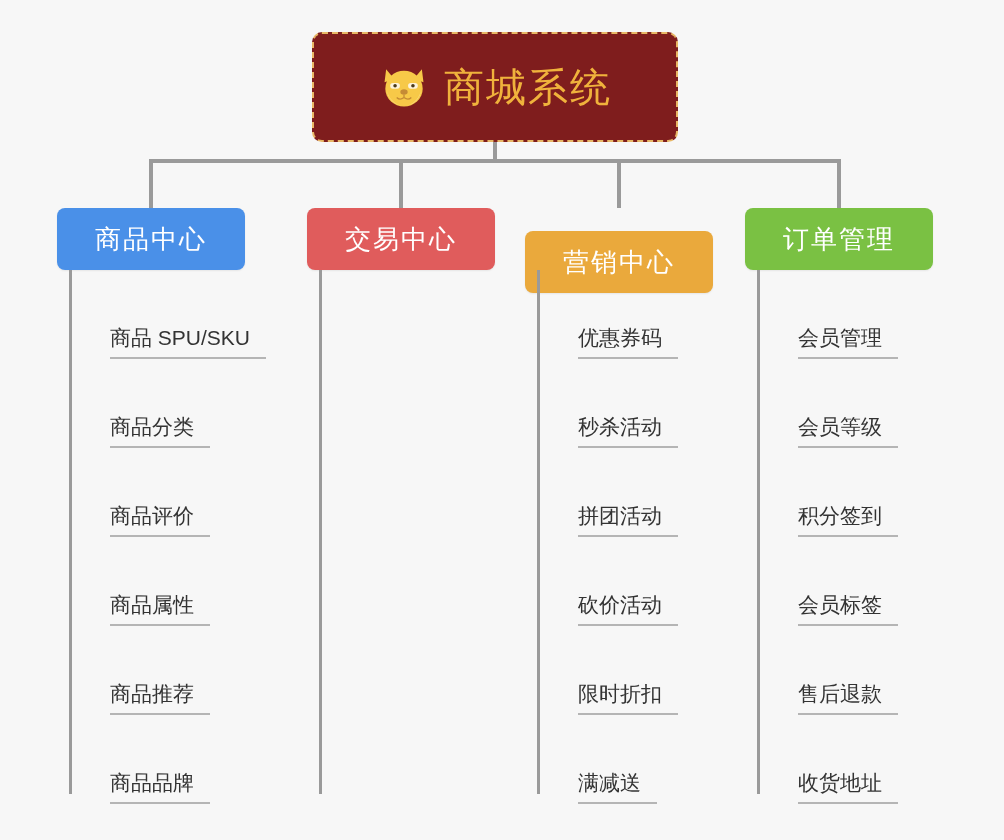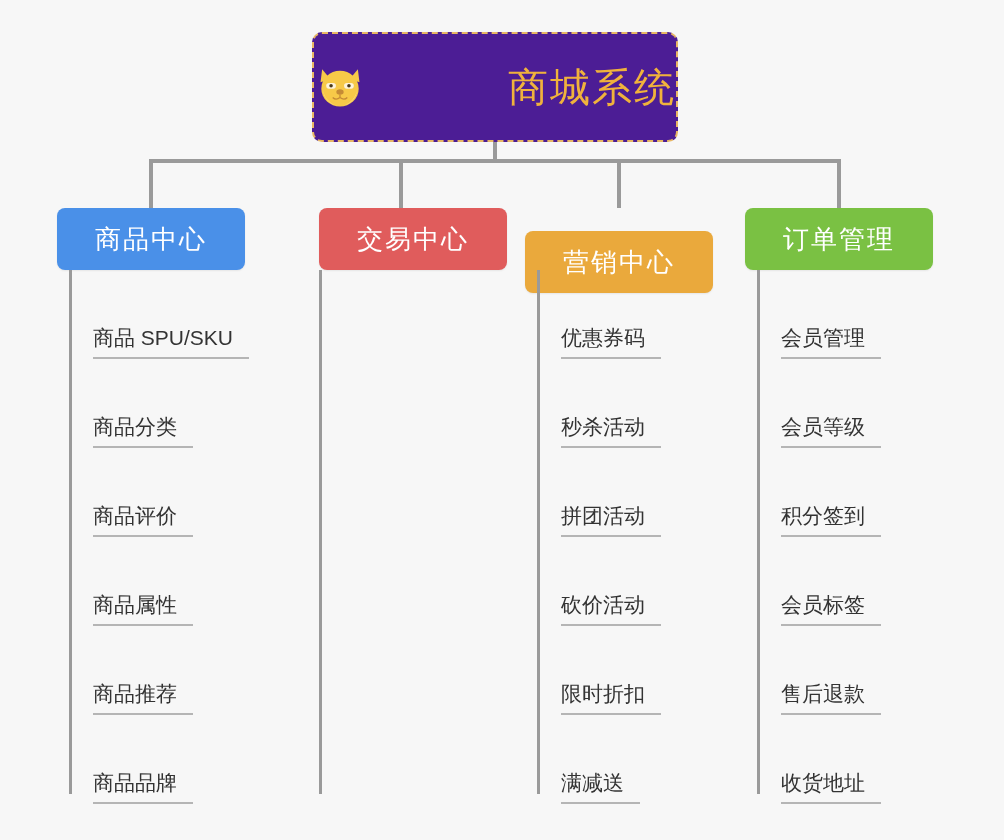--- a/index.html
+++ b/index.html
@@ -21,26 +21,26 @@
   }
 
   
   .root-node {
     position: absolute;
     left: 312px;
     top: 32px;
     width: 366px;
     height: 110px;
     box-sizing: border-box;
-    background: #4c1d95;
+    background: #7f1d1d;
     border: 2px dashed #e8b765;
     border-radius: 10px;
     display: flex;
     align-items: center;
-    justify-content: space-between;
+    justify-content: center;
     gap: 14px;
   }
   .root-icon {
     width: 52px;
     height: 52px;
     flex: 0 0 auto;
     display: block;
   }
   .root-title {
     font-size: 40px;
@@ -119,21 +119,21 @@
     left: 12px;
     top: 270px;
     width: 238px;
   }
   .leaf {
     position: relative;
     height: 89px;
     box-sizing: border-box;
     display: flex;
     align-items: flex-end;
-    padding-left: 24px;
+    padding-left: 41px;
   }
   .leaf-label {
     font-size: 21px;
     color: #333333;
     line-height: 1;
     padding: 0 16px 9px 0;
     border-bottom: 2px solid #b5b5b5;
     white-space: nowrap;
   }
 
@@ -187,21 +187,21 @@
           <div class="leaf">
             <span class="leaf-label">商品推荐</span>
           </div>
           <div class="leaf">
             <span class="leaf-label">商品品牌</span>
           </div>
         </div>
       </div>
       <div class="column" style="left: 307px;">
         <div class="drop" style="left: 92px;"></div>
-        <div class="cat-box" style="width: 188px; background: rgb(224, 92, 92); margin-left: 12px;">交易中心</div>
+        <div class="cat-box" style="width: 188px; background: rgb(224, 92, 92);">交易中心</div>
         <div class="spine" style="height: 524px;"></div>
       </div>
       <div class="column" style="left: 525px;">
         <div class="drop" style="left: 92px;"></div>
         <div class="cat-box" style="width: 188px; background: rgb(234, 169, 60); margin-top: 23px;">营销中心</div>
         <div class="spine" style="height: 524px;"></div>
         <div class="leaf-list">
           <div class="leaf">
             <span class="leaf-label">优惠券码</span>
           </div>

